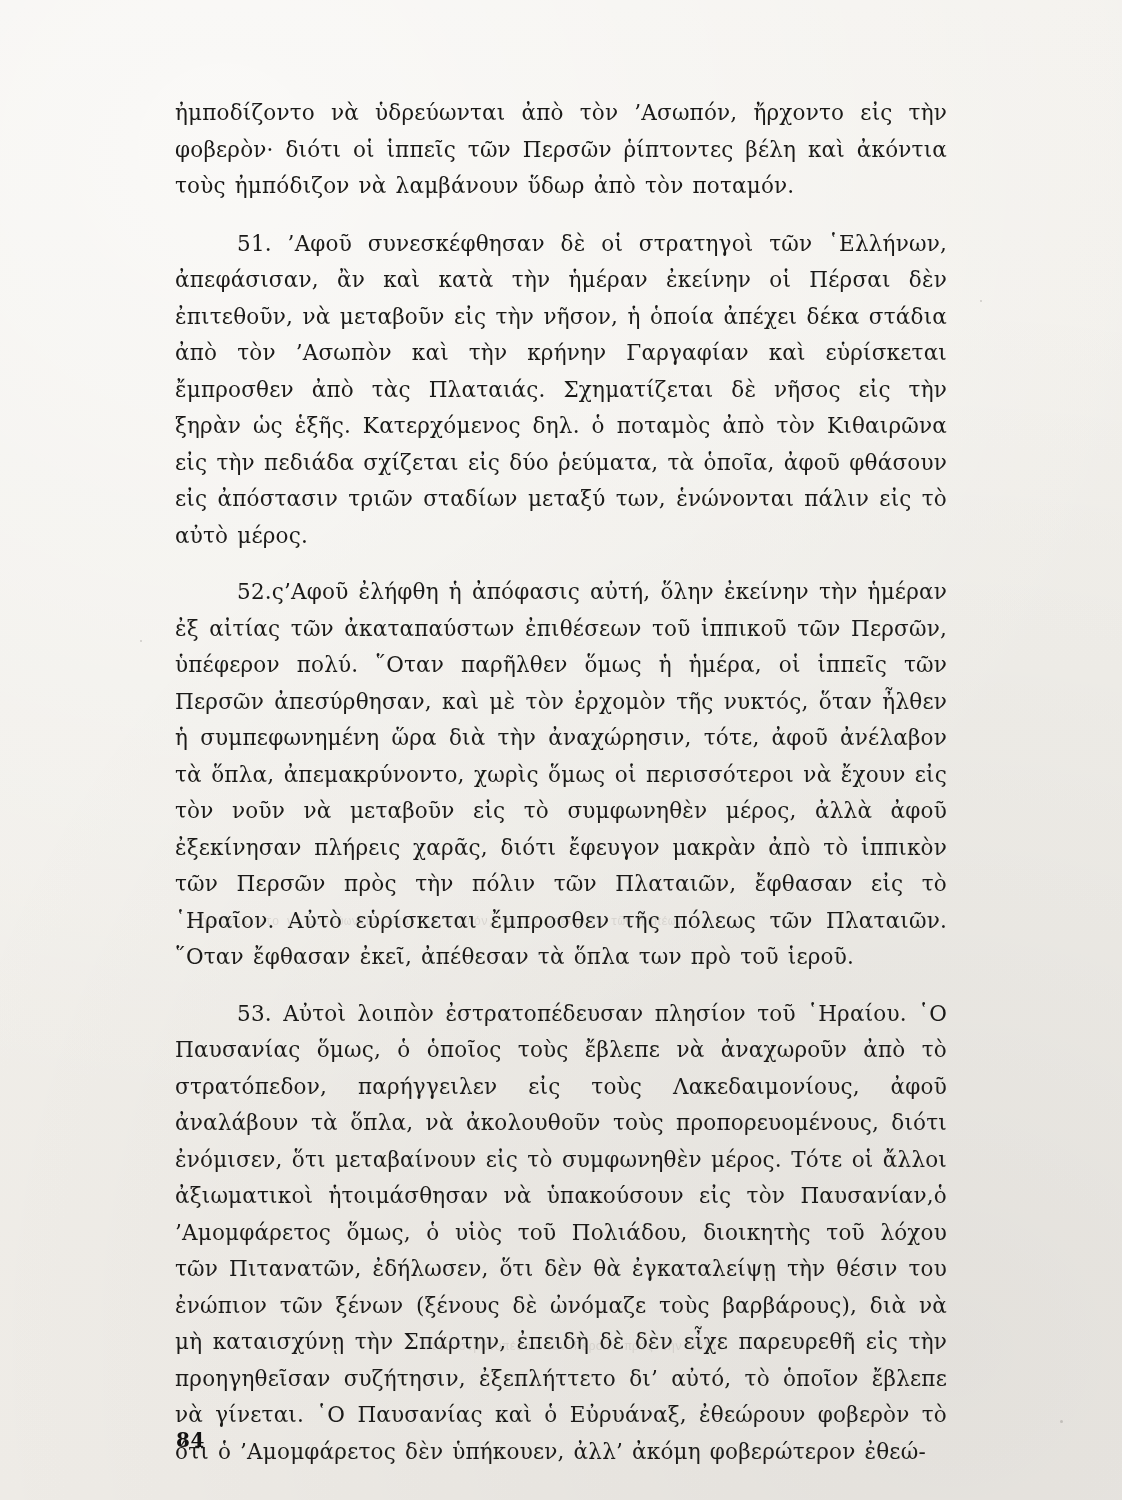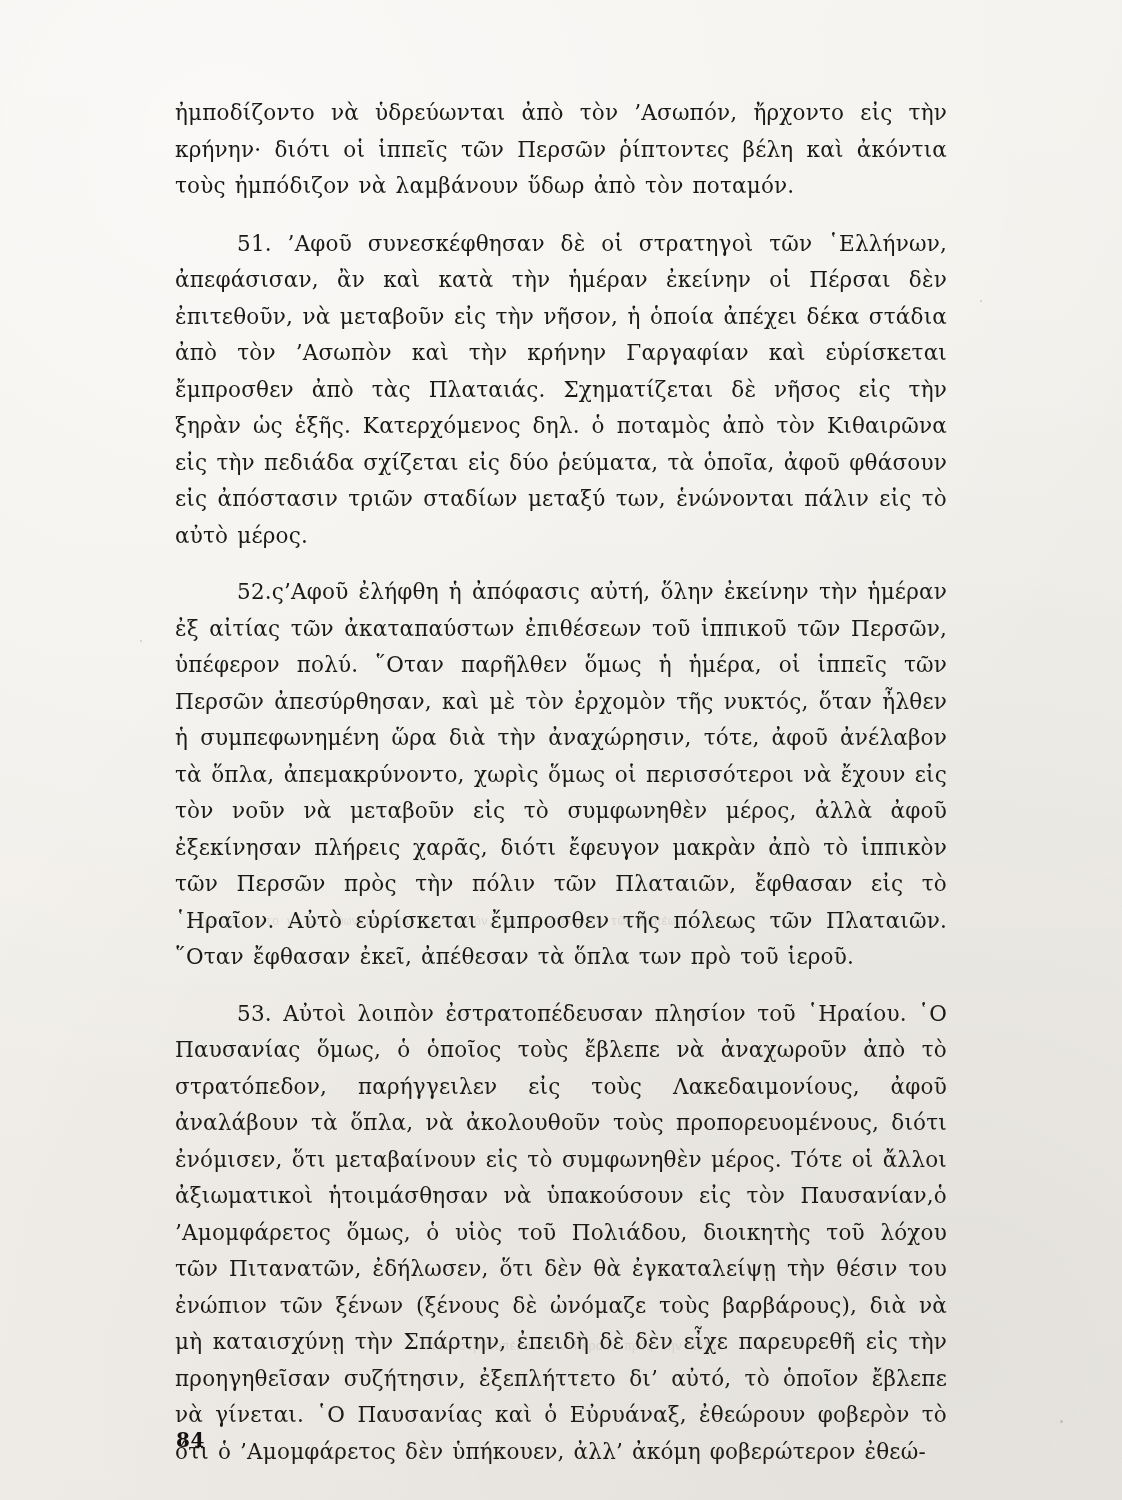--- a/index.html
+++ b/index.html
@@ -80,21 +80,21 @@
 </style>
 </head>
 <body>
 
 <div class="page"></div>
 
 <div class="ghost g1">ἠμποδίζοντο νὰ ὑδρεύωνται ἀπὸ τὸν Ἀσωπόν, πάλιν ἀπέναντι τῶν ἱππέων</div>
 <div class="ghost g2">τοῦ στρατοπέδου τῶν Περσῶν πρὸς τὴν πόλιν</div>
 
 <div class="text-column">
-  <p class="para first">ἠμποδίζοντο νὰ ὑδρεύωνται ἀπὸ τὸν ’Ασωπόν, ἤρχοντο εἰς τὴν κρήνην· διότι οἱ ἱππεῖς τῶν Περσῶν ῥίπτοντες βέλη καὶ ἀκόντια τοὺς ἠμπόδιζον νὰ λαμβάνουν ὕδωρ ἀπὸ τὸν ποταμόν.</p>
+  <p class="para first">ἠμποδίζοντο νὰ ὑδρεύωνται ἀπὸ τὸν ’Ασωπόν, ἤρχοντο εἰς τὴν φοβερὸν· διότι οἱ ἱππεῖς τῶν Περσῶν ῥίπτοντες βέλη καὶ ἀκόντια τοὺς ἠμπόδιζον νὰ λαμβάνουν ὕδωρ ἀπὸ τὸν ποταμόν.</p>
   <p class="para"><span class="indent"></span><span>51. ’Αφοῦ συνεσκέφθησαν δὲ οἱ στρατηγοὶ τῶν ῾Ελλήνων, ἀπεφάσισαν, ἂν καὶ κατὰ τὴν ἡμέραν ἐκείνην οἱ Πέρσαι δὲν ἐπιτεθοῦν, νὰ μεταβοῦν εἰς τὴν νῆσον, ἡ ὁποία ἀπέχει δέκα στάδια ἀπὸ τὸν ’Ασωπὸν καὶ τὴν κρήνην Γαργαφίαν καὶ εὑρίσκεται ἔμπροσθεν ἀπὸ τὰς Πλαταιάς. Σχηματίζεται δὲ νῆσος εἰς τὴν ξηρὰν ὡς ἑξῆς. Κατερχόμενος δηλ. ὁ ποταμὸς ἀπὸ τὸν Κιθαιρῶνα εἰς τὴν πεδιάδα σχίζεται εἰς δύο ῥεύματα, τὰ ὁποῖα, ἀφοῦ φθάσουν εἰς ἀπόστασιν τριῶν σταδίων μεταξύ των, ἑνώνονται πάλιν εἰς τὸ αὐτὸ μέρος.</span></p>
   <p class="para"><span class="indent"></span><span>52.ς’Αφοῦ ἐλήφθη ἡ ἀπόφασις αὐτή, ὅλην ἐκείνην τὴν ἡμέραν ἐξ αἰτίας τῶν ἀκαταπαύστων ἐπιθέσεων τοῦ ἱππικοῦ τῶν Περσῶν, ὑπέφερον πολύ. ῞Οταν παρῆλθεν ὅμως ἡ ἡμέρα, οἱ ἱππεῖς τῶν Περσῶν ἀπεσύρθησαν, καὶ μὲ τὸν ἐρχομὸν τῆς νυκτός, ὅταν ἦλθεν ἡ συμπεφωνημένη ὥρα διὰ τὴν ἀναχώρησιν, τότε, ἀφοῦ ἀνέλαβον τὰ ὅπλα, ἀπεμακρύνοντο, χωρὶς ὅμως οἱ περισσότεροι νὰ ἔχουν εἰς τὸν νοῦν νὰ μεταβοῦν εἰς τὸ συμφωνηθὲν μέρος, ἀλλὰ ἀφοῦ ἐξεκίνησαν πλήρεις χαρᾶς, διότι ἔφευγον μακρὰν ἀπὸ τὸ ἱππικὸν τῶν Περσῶν πρὸς τὴν πόλιν τῶν Πλαταιῶν, ἔφθασαν εἰς τὸ ῾Ηραῖον. Αὐτὸ εὑρίσκεται ἔμπροσθεν τῆς πόλεως τῶν Πλαταιῶν. ῞Οταν ἔφθασαν ἐκεῖ, ἀπέθεσαν τὰ ὅπλα των πρὸ τοῦ ἱεροῦ.</span></p>
   <p class="para tight"><span class="indent"></span><span>53. Αὐτοὶ λοιπὸν ἐστρατοπέδευσαν πλησίον τοῦ ῾Ηραίου. ῾Ο Παυσανίας ὅμως, ὁ ὁποῖος τοὺς ἔβλεπε νὰ ἀναχωροῦν ἀπὸ τὸ στρατόπεδον, παρήγγειλεν εἰς τοὺς Λακεδαιμονίους, ἀφοῦ ἀναλάβουν τὰ ὅπλα, νὰ ἀκολουθοῦν τοὺς προπορευομένους, διότι ἐνόμισεν, ὅτι μεταβαίνουν εἰς τὸ συμφωνηθὲν μέρος. Τότε οἱ ἄλλοι ἀξιωματικοὶ ἡτοιμάσθησαν νὰ ὑπακούσουν εἰς τὸν Παυσανίαν,ὁ ’Αμομφάρετος ὅμως, ὁ υἱὸς τοῦ Πολιάδου, διοικητὴς τοῦ λόχου τῶν Πιτανατῶν, ἐδήλωσεν, ὅτι δὲν θὰ ἐγκαταλείψῃ τὴν θέσιν του ἐνώπιον τῶν ξένων (ξένους δὲ ὠνόμαζε τοὺς βαρβάρους), διὰ νὰ μὴ καταισχύνῃ τὴν Σπάρτην, ἐπειδὴ δὲ δὲν εἶχε παρευρεθῆ εἰς τὴν προηγηθεῖσαν συζήτησιν, ἐξεπλήττετο δι’ αὐτό, τὸ ὁποῖον ἔβλεπε νὰ γίνεται. ῾Ο Παυσανίας καὶ ὁ Εὐρυάναξ, ἐθεώρουν φοβερὸν τὸ ὅτι ὁ ’Αμομφάρετος δὲν ὑπήκουεν, ἀλλ’ ἀκόμη φοβερώτερον ἐθεώ-</span></p>
 </div>
 
 <div class="folio">84</div>
 
 <div class="speck" style="left:1060px; top:1420px; width:3px; height:3px;"></div>
 <div class="speck" style="left:140px; top:640px; width:2px; height:2px;"></div>
 <div class="speck" style="left:980px; top:300px; width:2px; height:2px;"></div>

